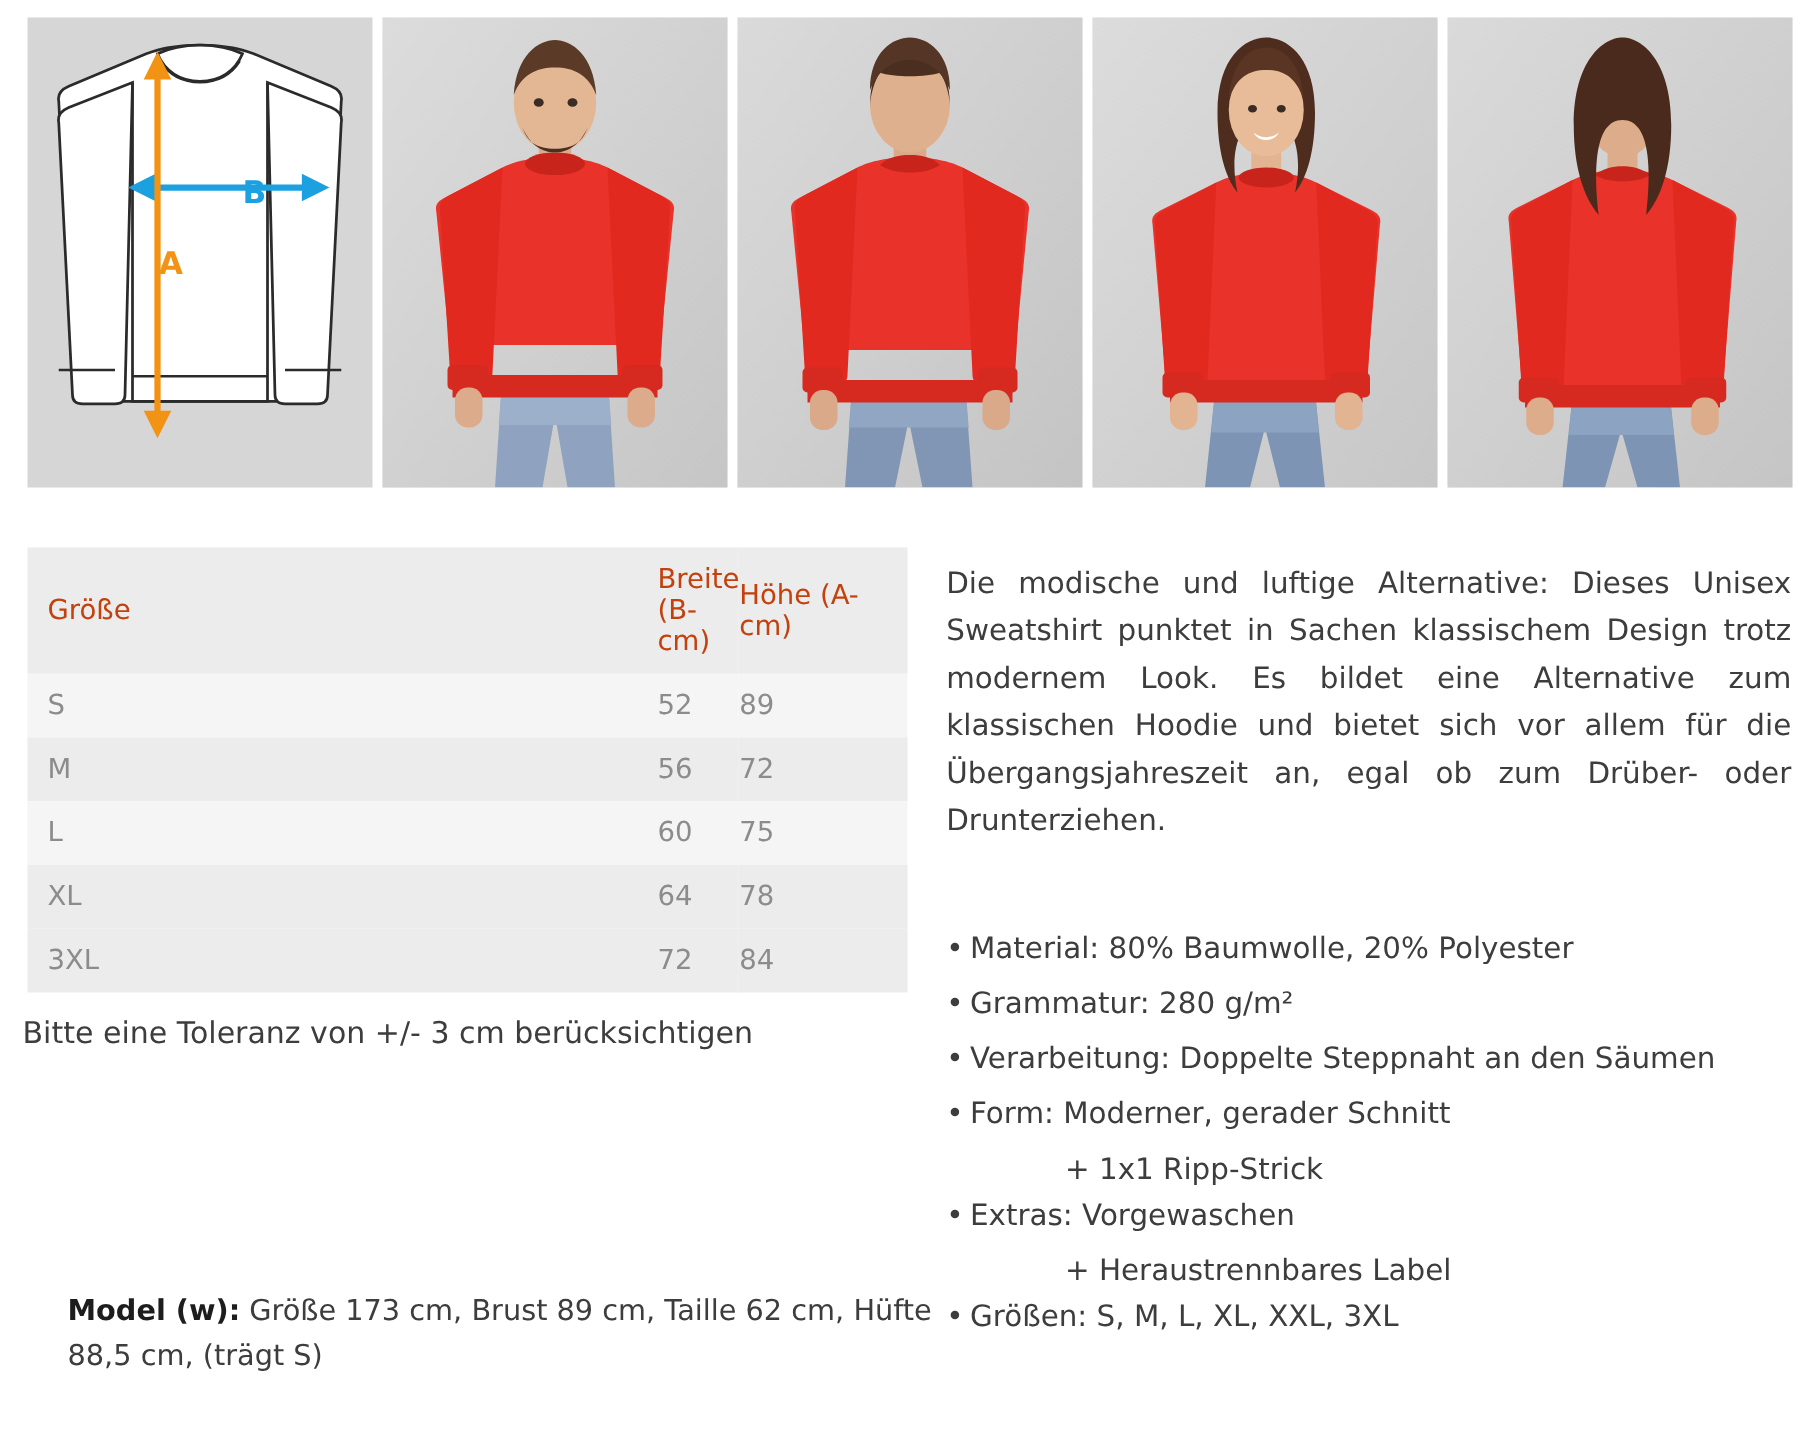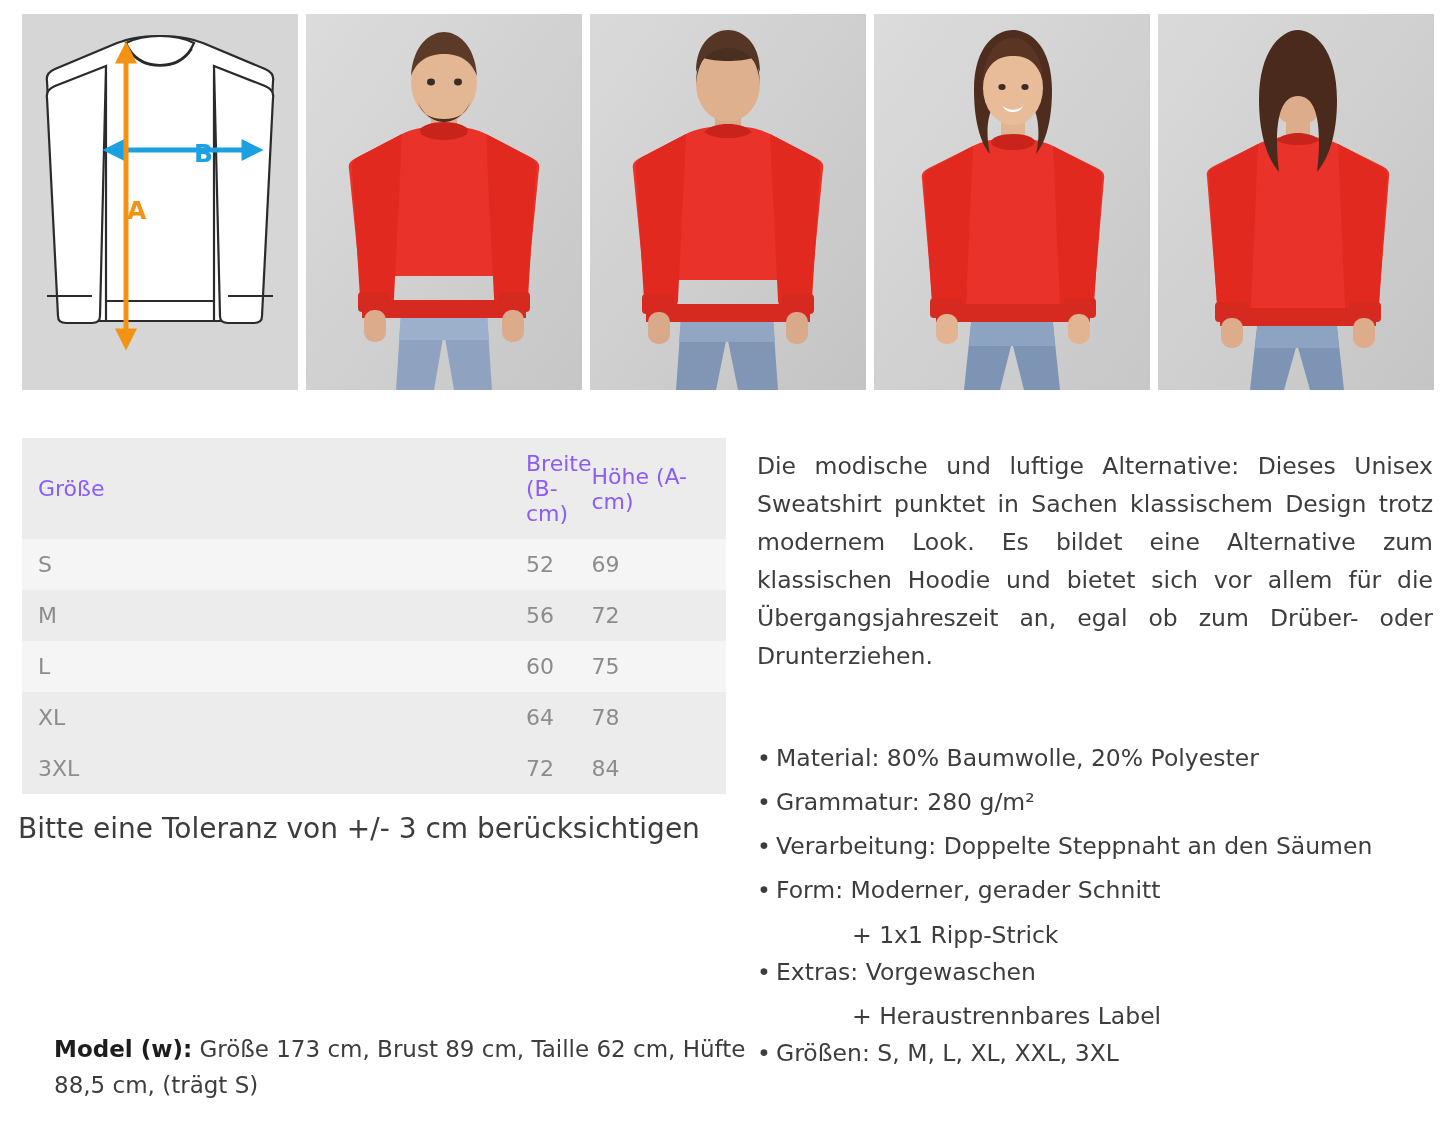--- a/index.html
+++ b/index.html
@@ -45,34 +45,34 @@
     border-collapse: collapse;
     font-size: 22px;
   }
   .size-table th, .size-table td {
     text-align: left;
     font-weight: normal;
     color: #8c8c8c;
     padding: 13px 0 13px 58px;
     height: 51px;
   }
-  .size-table th { color: #8b5cf6; }
+  .size-table th { color: #c2410c; }
   .size-table th:nth-child(1), .size-table td:nth-child(1) { width: 250px; padding-left: 16px; }
   .size-table th:nth-child(2), .size-table td:nth-child(2) { width: 254px; padding-left: 254px; }
   .size-table td:nth-child(2) { padding-left: 254px; }
   .size-table th:nth-child(2) { padding-left: 254px; }
   .size-table th:nth-child(3), .size-table td:nth-child(3) { padding-left: 0; margin-left: 20px; }
   .row-a { background: #ececec; }
   .row-b { background: #f5f5f5; }
   .row-head { background: #ececec; }
 
   .tolerance {
     position: absolute;
     left: 18px; top: 812px;
-    font-size: 28px;
+    font-size: 24px;
     color: #3d3d3d;
   }
   .model-line {
     position: absolute;
     font-size: 23px;
     color: #3d3d3d;
     line-height: 1.55;
     width: 700px;
   }
   .model-line b { color: #1d1d1d; font-weight: bold; }
@@ -286,21 +286,21 @@
       <tr class="row-head">
         <th>Größe</th>
         <th>Breite (B-cm)</th>
         <th>Höhe (A-cm)</th>
       </tr>
     </thead>
     <tbody>
       <tr class="row-b">
         <td>S</td>
         <td>52</td>
-        <td>69</td>
+        <td>89</td>
       </tr>
       <tr class="row-a">
         <td>M</td>
         <td>56</td>
         <td>72</td>
       </tr>
       <tr class="row-b">
         <td>L</td>
         <td>60</td>
         <td>75</td>

